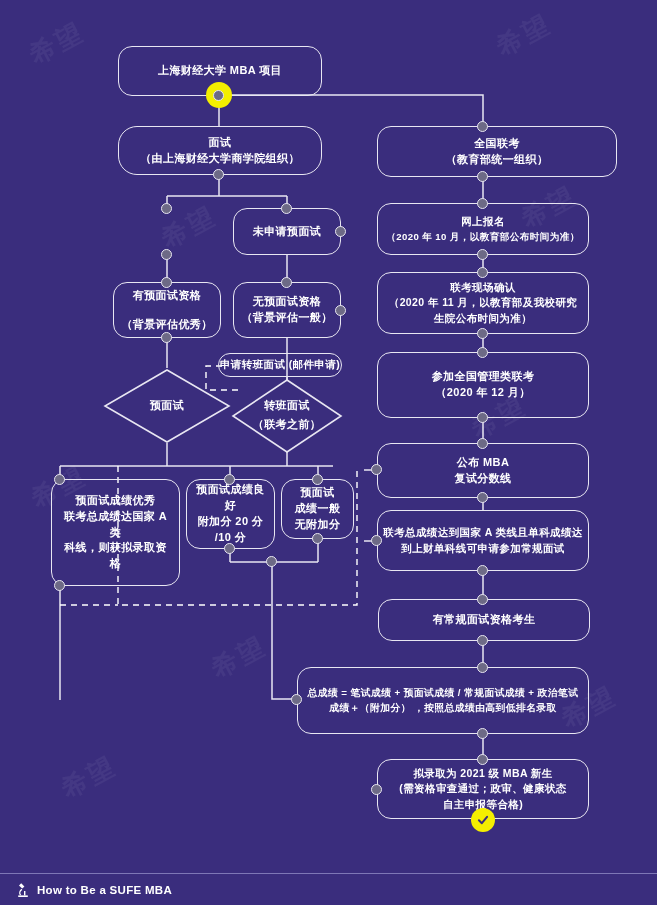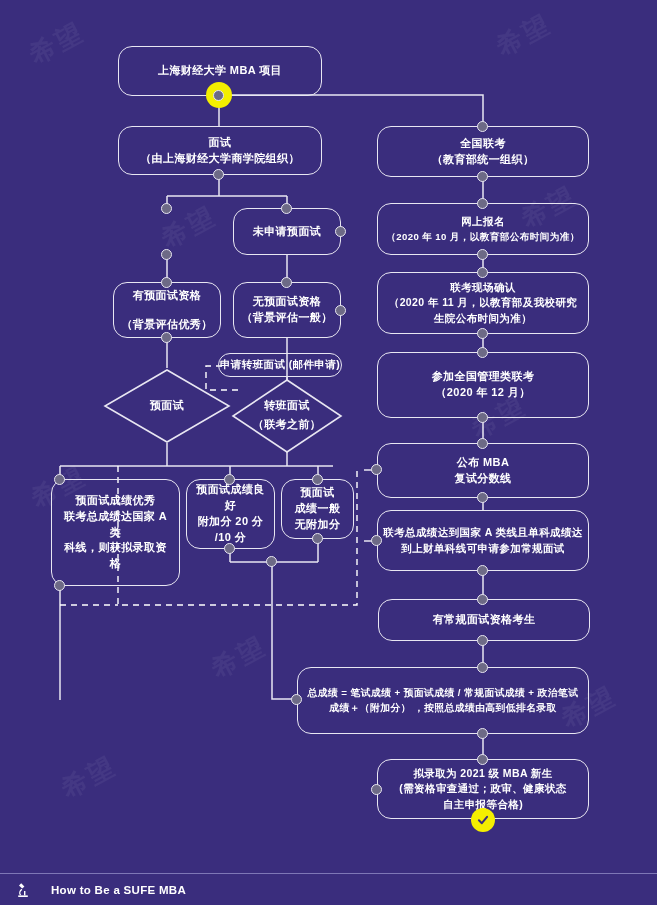--- a/index.html
+++ b/index.html
@@ -65,21 +65,21 @@
     background:#f4ee00;width:24px;height:24px;box-sizing:border-box;
     display:flex;align-items:center;justify-content:center;
   }
   .checkdot svg{position:static;width:14px;height:14px;}
 
   .footerbar{
     position:absolute;left:0;bottom:0;width:657px;height:32px;
     border-top:1.3px solid #7e77b6;
     display:flex;align-items:center;
     padding-left:16px;box-sizing:border-box;
-    gap:21px;
+    gap:7px;
   }
   .footerbar .ftxt{color:#ffffff;font-size:11.5px;font-weight:600;letter-spacing:.3px;}
   .ficon{width:14px;height:16px;display:block;}
   .ficon svg{position:static;width:14px;height:16px;}
 </style>
 </head>
 <body>
 
 <div id="stage">
 
@@ -158,21 +158,21 @@
 
       <path d="M60 605 L118 605"></path>
     </g>
   </svg>
 
   <div class="node" style="left:118px;top:46px;width:204px;height:50px;">
     <span class="ln">上海财经大学 MBA 项目</span>
   </div>
   <div class="bigdot" style="left:206px;top:82px;"></div>
 
-  <div class="node" style="left:118px;top:126px;width:204px;height:49px;flex-direction:column;">
+  <div class="node" style="left:118px;top:126px;width:204px;height:49px;flex-direction:column;border-radius:19px;">
     <span class="ln">面试</span>
     <span class="ln">（由上海财经大学商学院组织）</span>
   </div>
   <div class="dot" style="left:213px;top:90px;"></div>
   <div class="dot" style="left:213px;top:169px;"></div>
 
   <div class="dot" style="left:161px;top:203px;"></div>
   <div class="dot" style="left:161px;top:249px;"></div>
 
   <div class="node" style="left:233px;top:208px;width:108px;height:47px;">
@@ -231,21 +231,21 @@
 
   <div class="node" style="left:281px;top:479px;width:73px;height:60px;flex-direction:column;">
     <span class="wrapln">预面试</span>
     <span class="wrapln">成绩一般</span>
     <span class="wrapln">无附加分</span>
   </div>
   <div class="dot" style="left:312px;top:474px;"></div>
   <div class="dot" style="left:312px;top:533px;"></div>
   <div class="dot" style="left:266px;top:556px;"></div>
 
-  <div class="node" style="left:377px;top:126px;width:212px;height:51px;flex-direction:column;">
+  <div class="node" style="left:377px;top:126px;width:240px;height:51px;flex-direction:column;">
     <span class="ln">全国联考</span>
     <span class="ln">（教育部统一组织）</span>
   </div>
   <div class="dot" style="left:477px;top:121px;"></div>
   <div class="dot" style="left:477px;top:171px;"></div>
 
   <div class="node small" style="left:377px;top:203px;width:212px;height:52px;flex-direction:column;">
     <span class="ln">网上报名</span>
     <span class="ln" style="font-size:9.6px;">（2020 年 10 月，以教育部公布时间为准）</span>
   </div>

